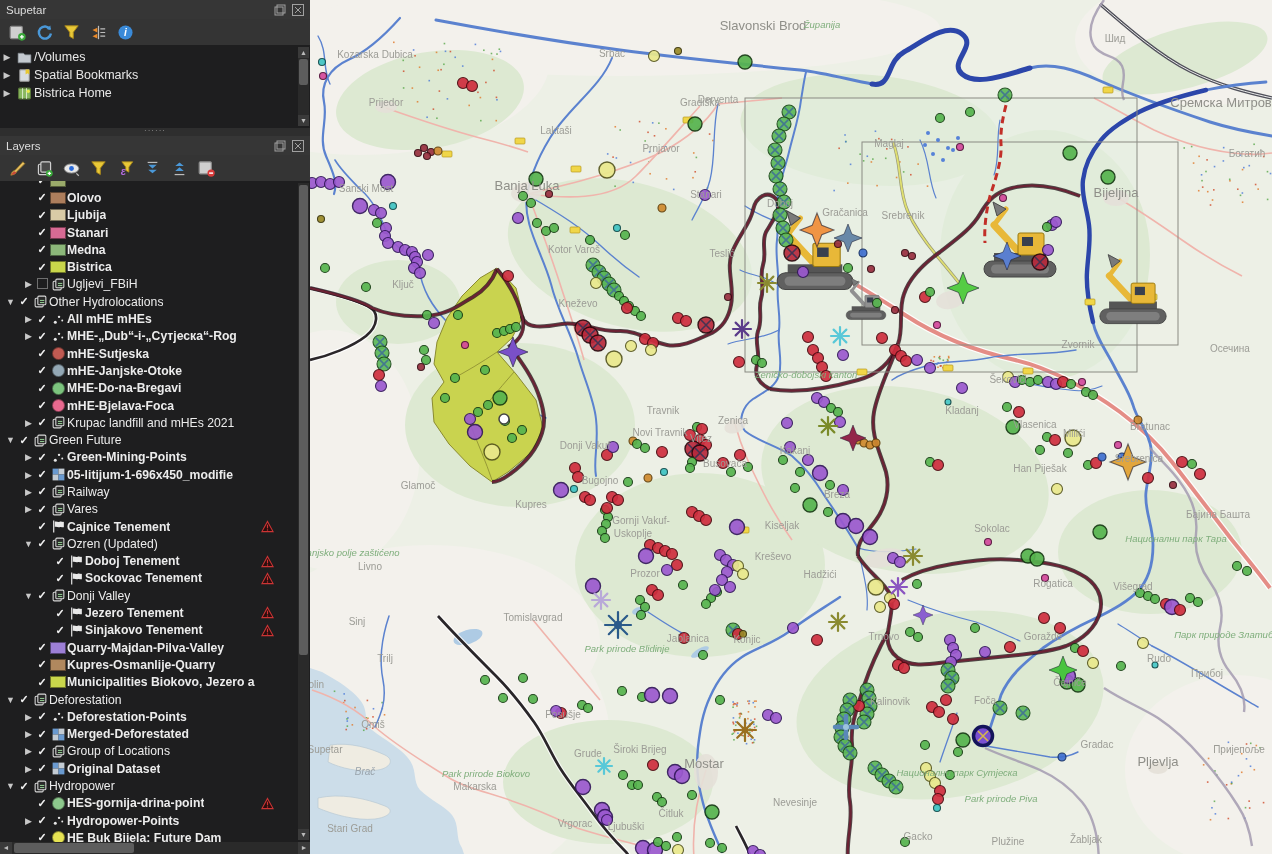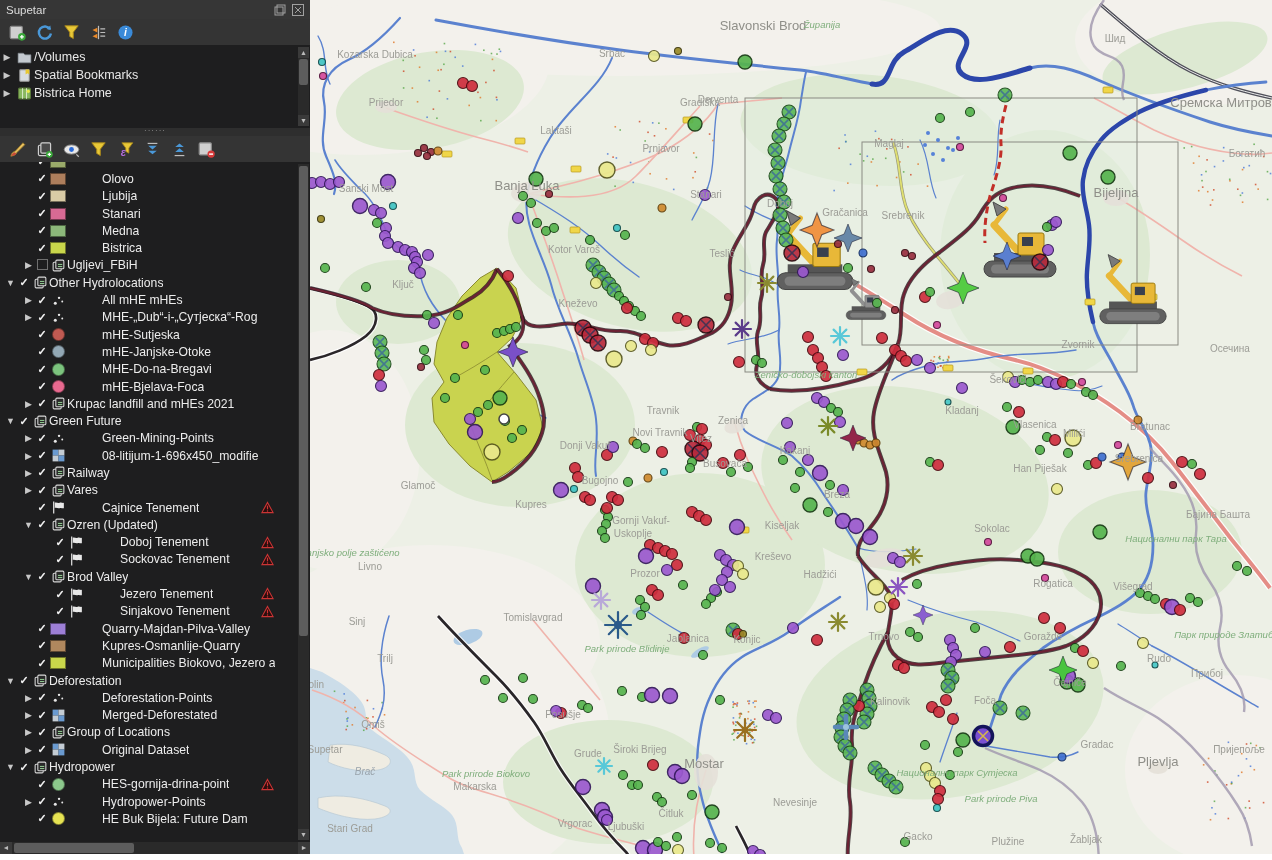--- a/index.html
+++ b/index.html
@@ -15,21 +15,21 @@
   .browser-tree{height:80px;flex:none;padding-top:3px;}
   .splitter{height:8px;background:#2e2e2e;color:#8a8a8a;font-size:8px;line-height:6px;text-align:center;flex:none;letter-spacing:1px;}
   .row{height:17.3px;display:flex;align-items:center;white-space:nowrap;position:relative;}
   .row .arr{width:13px;text-align:center;color:#c8c8c8;font-size:9px;flex:none;}
   .row .cb{width:14px;flex:none;text-align:center;color:#f0f0f0;font-size:11px;font-weight:bold;}
   .row .cb .empty{display:inline-block;width:9px;height:9px;border:1px solid #6f6f6f;}
   .row .lico{width:18px;flex:none;display:flex;align-items:center;justify-content:center;}
   .row .swatch{width:14px;height:10px;border:1px solid rgba(0,0,0,.45);}
   .row .dotswatch{width:11px;height:11px;border-radius:50%;border:1px solid rgba(0,0,0,.4);}
   .row .lbl{overflow:hidden;}
-  .row .lbl.b{font-weight:normal;padding-left:35px;}
+  .row .lbl.b{font-weight:bold;}
   .row .lbl.i{font-style:italic;color:#bdbdbd;}
   .row .warn{position:absolute;right:36px;top:2px;width:13px;height:13px;}
   .btree-row{height:18px;display:flex;align-items:center;color:#e8e8e8;font-size:12.5px;}
   .btree-row .arr{width:14px;text-align:center;color:#c8c8c8;font-size:9px;}
   .btree-row .lico{width:20px;display:flex;align-items:center;justify-content:center;}
   .vscroll{position:absolute;right:1px;top:2px;width:11px;bottom:14px;background:#2a2a2a;}
   .vscroll .thumb{position:absolute;left:1px;right:1px;background:#5d5d5d;border-radius:2px;}
   .vscroll .sbtn{position:absolute;left:0;right:0;height:11px;background:#3a3a3a;color:#bbb;font-size:7px;text-align:center;line-height:11px;}
   .hscroll{position:absolute;left:0;right:0;bottom:0;height:12px;background:#2a2a2a;}
   .hscroll .thumb{position:absolute;top:1px;bottom:1px;left:14px;width:120px;background:#5d5d5d;border-radius:2px;}
@@ -117,20 +117,33 @@
           <div class="vscroll" style="bottom:2px;">
           <div class="sbtn" style="top:0;">▲</div>
           <div class="thumb" style="top:12px;height:26px;"></div>
           <div class="sbtn" style="bottom:0;">▼</div>
         </div>
       </div>
       <div class="splitter">······</div>
     </div>
 
     <div style="flex:1;display:flex;flex-direction:column;min-height:0;">
+      <div class="titlebar">
+        <span>Layers</span>
+        <span class="ticons">
+          <svg class="ticon" viewBox="0 0 12 12">
+              <rect x="1" y="3" width="8" height="8" fill="none" stroke="#bbb"></rect>
+              <rect x="3" y="1" width="8" height="8" fill="none" stroke="#bbb"></rect>
+            </svg>
+          <svg class="ticon" viewBox="0 0 12 12">
+              <rect x="0.5" y="0.5" width="11" height="11" fill="none" stroke="#bbb"></rect>
+              <path d="M3,3 L9,9 M9,3 L3,9" stroke="#bbb"></path>
+            </svg>
+        </span>
+      </div>
       <div class="toolbar" id="layers-toolbar">
           <span class="tbtn">
             <svg viewBox="0 0 14 14">
               <use href="#tb-brush"></use>
             </svg>
           </span>
           <span class="tbtn">
             <svg viewBox="0 0 14 14">
               <use href="#tb-addgroup"></use>
             </svg>
@@ -319,21 +332,21 @@
               <span class="lbl b">Green-Mining-Points</span>
             </div>
             <div class="row" style="padding-left: 22px;">
               <span class="arr">▶</span>
               <span class="cb">✓</span>
               <span class="lico">
                 <svg width="15" height="15" viewBox="0 0 14 14">
                   <use href="#i-raster"></use>
                 </svg>
               </span>
-              <span class="lbl b">08-litijum-1-696x450_modifie</span>
+              <span class="lbl b">05-litijum-1-696x450_modifie</span>
             </div>
             <div class="row" style="padding-left: 22px;">
               <span class="arr">▶</span>
               <span class="cb">✓</span>
               <span class="lico">
                 <svg width="15" height="15" viewBox="0 0 14 14">
                   <use href="#i-group"></use>
                 </svg>
               </span>
               <span class="lbl">Railway</span>
@@ -398,21 +411,21 @@
                 </svg></span>
             </div>
             <div class="row" style="padding-left: 22px;">
               <span class="arr">▼</span>
               <span class="cb">✓</span>
               <span class="lico">
                 <svg width="15" height="15" viewBox="0 0 14 14">
                   <use href="#i-group"></use>
                 </svg>
               </span>
-              <span class="lbl">Brod Valley</span>
+              <span class="lbl">Donji Valley</span>
             </div>
             <div class="row" style="padding-left: 40px;">
               <span class="arr"></span>
               <span class="cb">✓</span>
               <span class="lico">
                 <svg width="15" height="15" viewBox="0 0 14 14">
                   <use href="#i-flag"></use>
                 </svg>
               </span>
               <span class="lbl b">Jezero Tenement</span>

